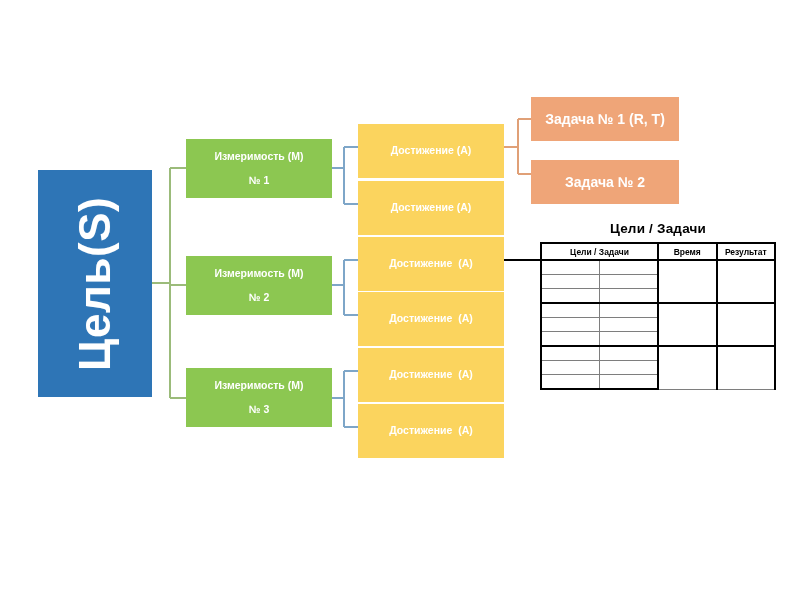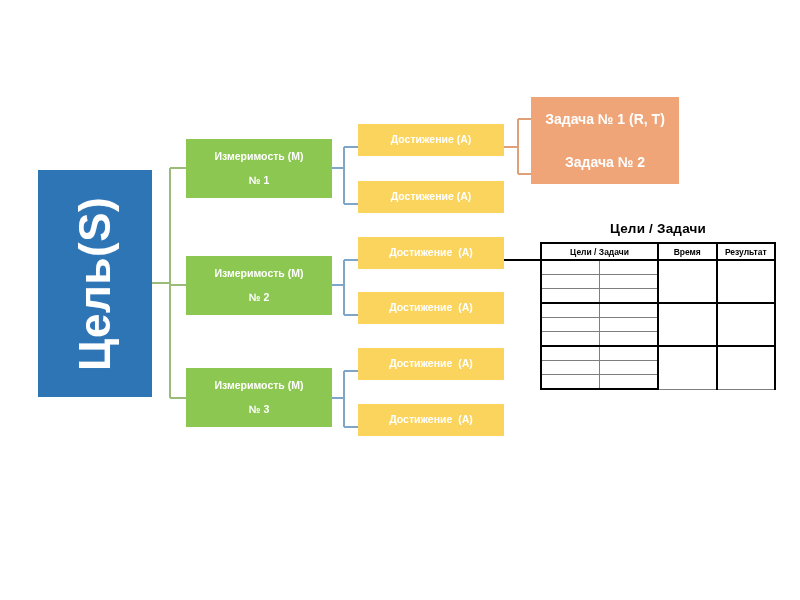--- a/index.html
+++ b/index.html
@@ -63,21 +63,21 @@
   .measure .l1 { display:block; }
   .measure .l2 { display:block; margin-top: 9px; }
   .m1 { top: 139px; }
   .m2 { top: 256px; }
   .m3 { top: 368px; }
 
   
   .achieve {
     left: 358px;
     width: 146px;
-    height: 32px;
+    height: 54px;
     background: #FBD45E;
     font-size: 10.5px;
     font-weight: bold;
     white-space: pre;
   }
   .a1 { top: 124px; }
   .a2 { top: 181px; }
   .a3 { top: 237px; }
   .a4 { top: 292px; }
   .a5 { top: 348px; }
@@ -86,21 +86,21 @@
   
   .task {
     left: 531px;
     width: 148px;
     height: 44px;
     background: #EFA578;
     font-size: 14px;
     font-weight: bold;
   }
   .t1 { top: 97px; }
-  .t2 { top: 140px; }
+  .t2 { top: 160px; }
 
   
   #links {
     position: absolute;
     left: 0; top: 0;
     width: 800px; height: 600px;
     pointer-events: none;
   }
 
   

